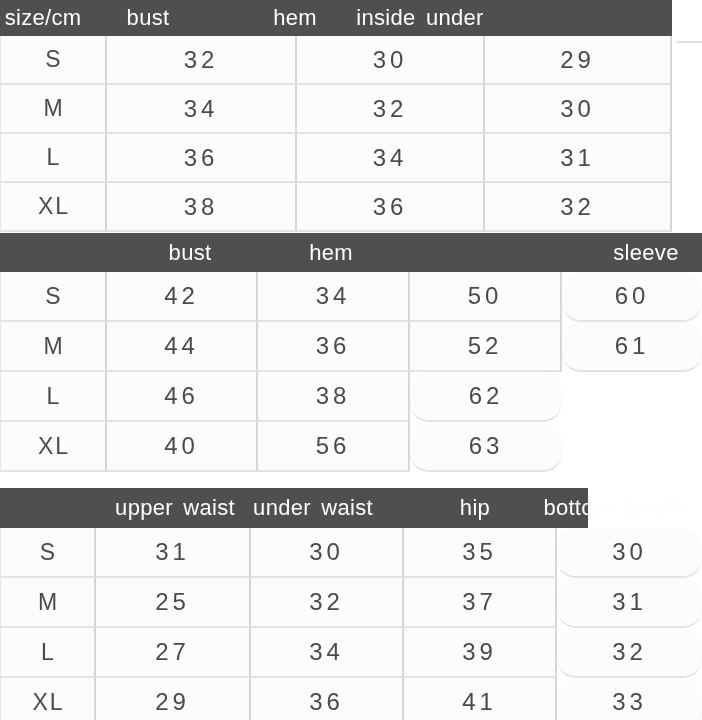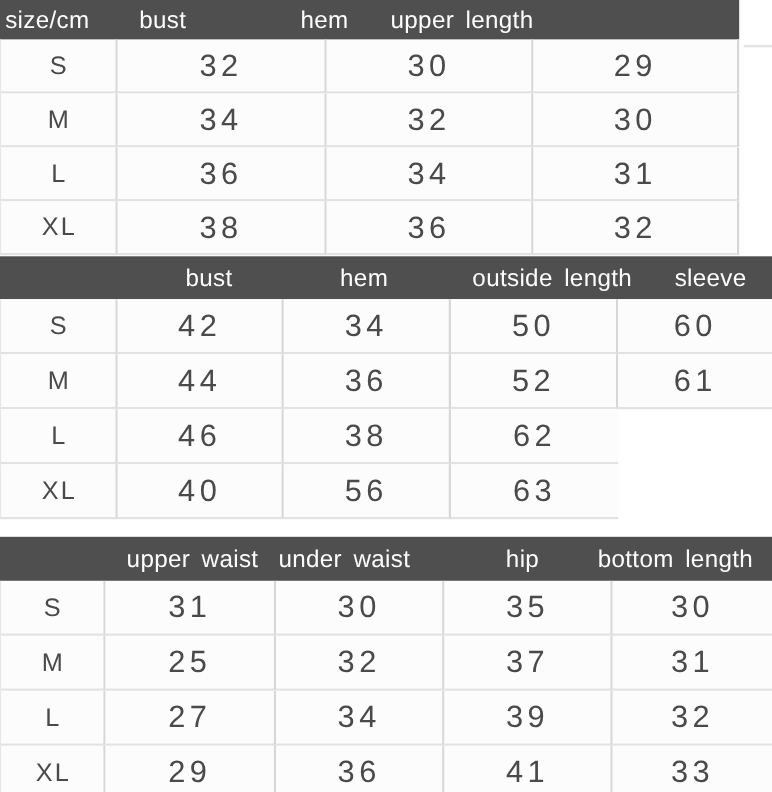--- a/index.html
+++ b/index.html
@@ -17,21 +17,21 @@
   }
 
   
   .hdr {
     position: absolute;
     left: 0;
     background: var(--header-bg, #4f4f4f);
   }
   .hdr1 { top: 0;     width: 672px; height: 36px; }
   .hdr2 { top: 233px; width: 702px; height: 39px; }
-  .hdr3 { top: 488px; width: 702px; height: 40px; }
+  .hdr3 { top: 488px; width: 588px; height: 40px; }
 
   .hlabel {
     position: absolute;
     top: 50%;
     transform: translate(-50%, -50%);
     color: var(--header-text, #fdfdfd);
     font-size: 22px;
     white-space: nowrap;
     word-spacing: 4px;
     letter-spacing: 0.3px;
@@ -49,49 +49,49 @@
   .r3 { grid-template-columns: 96px 155px 153px 153px 145px; height: 50px; }
 
   .cell {
     display: flex;
     align-items: center;
     justify-content: center;
     background: #fcfcfc;
     border-right: 2px solid var(--line, #d9d9d9);
     border-bottom: 2px solid #e2e2e2;
     color: var(--body-text, #4a4a4a);
-    font-size: 28px;
+    font-size: 24px;
     letter-spacing: 4px;
     padding-left: 0; 
   }
   .cell:first-child { border-left: 1px solid #e6e6e6; }
   .size-cell { font-size: 23px; letter-spacing: 2px; padding-left: 2px; }
   
-  .r2 .cell:last-child, .r3 .cell:last-child { border-right: none; }
+  .r2 .cell:last-child, .r3 .cell:last-child { border-right: none; border-radius: 19px; }
 
   
   .sliver-line {
     position: absolute;
     left: 676px;
     top: 41px;
     width: 26px;
     height: 2px;
     background: #e3e3e3;
   }
 </style>
 </head>
 <body>
 
 <div class="canvas">
 
   <div class="hdr hdr1">
     <span class="hlabel" style="left:43px">size/cm</span>
     <span class="hlabel" style="left:148px">bust</span>
     <span class="hlabel" style="left:295px">hem</span>
-    <span class="hlabel" style="left:420px">upper length</span>
+    <span class="hlabel" style="left:420px">inside under</span>
   </div>
   <div class="tbody tb1">
     <div class="row r1">
       <div class="cell size-cell">S</div>
       <div class="cell">32</div>
       <div class="cell">30</div>
       <div class="cell">29</div>
     </div>
     <div class="row r1">
       <div class="cell size-cell">M</div>
@@ -110,21 +110,20 @@
       <div class="cell">38</div>
       <div class="cell">36</div>
       <div class="cell">32</div>
     </div>
   </div>
   <div class="sliver-line"></div>
 
   <div class="hdr hdr2">
     <span class="hlabel" style="left:190px">bust</span>
     <span class="hlabel" style="left:331px">hem</span>
-    <span class="hlabel" style="left:502px">outside length</span>
     <span class="hlabel" style="left:646px">sleeve</span>
   </div>
   <div class="tbody tb2">
     <div class="row r2">
       <div class="cell size-cell">S</div>
       <div class="cell">42</div>
       <div class="cell">34</div>
       <div class="cell">50</div>
       <div class="cell">60</div>
     </div>

